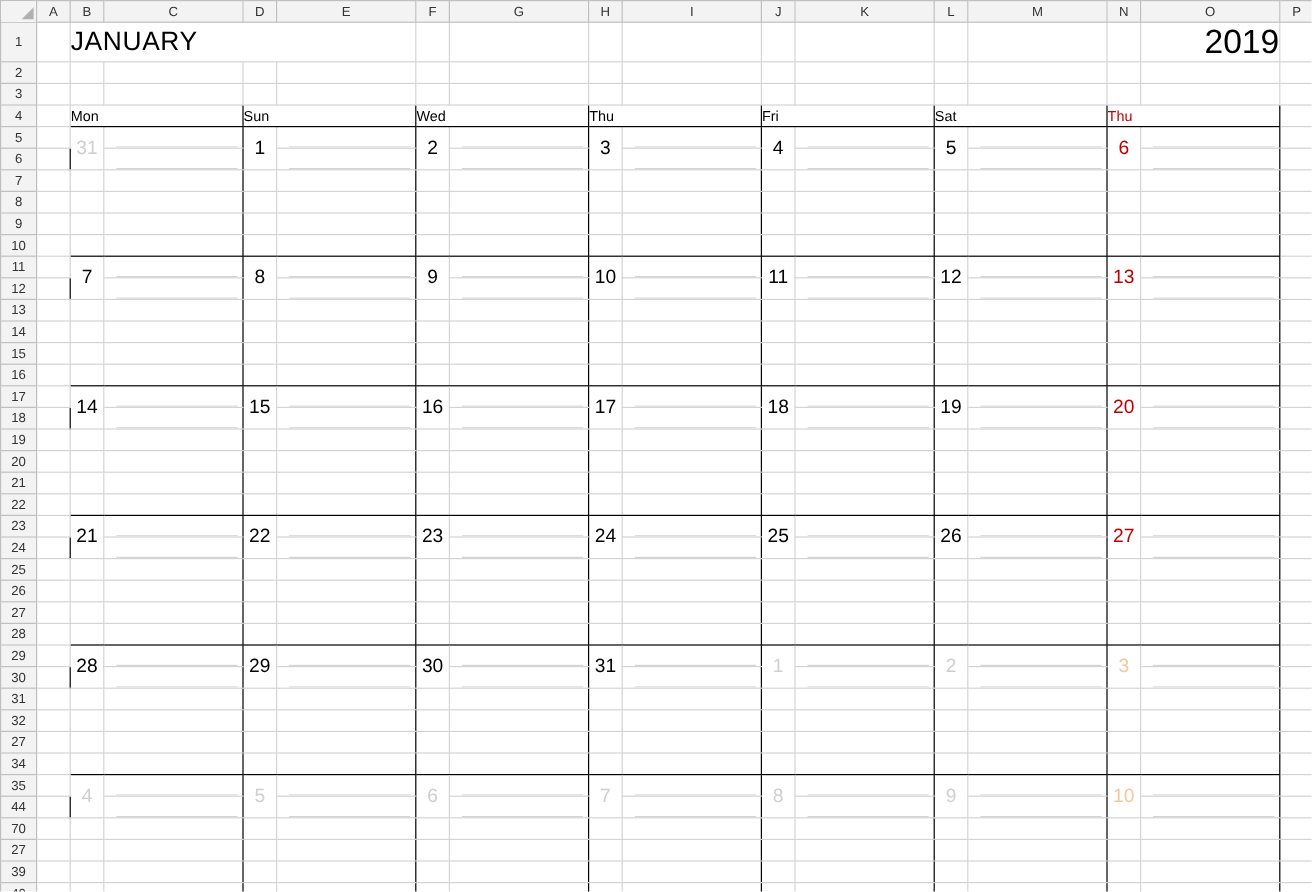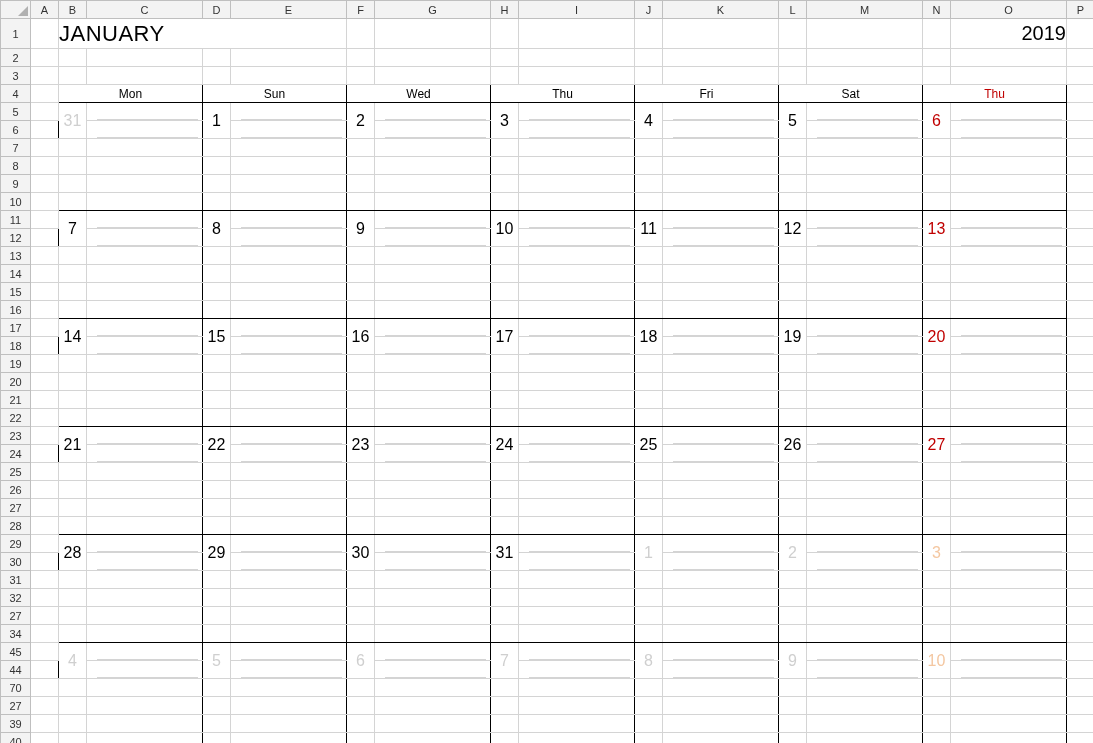--- a/index.html
+++ b/index.html
@@ -84,30 +84,30 @@
   }
 
   
   .title {
     font-size: 22px;
     font-weight: 300;
     padding-left: 4px;
     letter-spacing: 0.5px;
   }
   .year {
-    font-size: 20px;
+    font-size: 28px;
     font-weight: 300;
     text-align: right;
     padding-right: 6px;
   }
 
   
   td.dayhdr {
     border: 1px solid #000 !important;
-    text-align: center;
+    text-align: left;
     font-size: 12px;
     background: #fff;
   }
   td.dayhdr.sun { color: #c00000; }
 
   
   td.datenum {
     font-size: 16px;
     text-align: center;
     vertical-align: middle;
@@ -777,21 +777,21 @@
           <td class="br bb"></td>
           <td class="bl bb"></td>
           <td class="br bb"></td>
           <td class="bl bb"></td>
           <td class="br bb"></td>
           <td class="bl bb"></td>
           <td class="br bb"></td>
           <td></td>
         </tr>
         <tr>
-          <th class="rh">45</th>
+          <th class="rh">35</th>
           <td></td>
           <td class="bl bt datenum" rowspan="2" style="height: 36px;"><span class="muted">4</span></td>
           <td class="br bt dateUnderline"></td>
           <td class="bl bt datenum" rowspan="2" style="height: 36px;"><span class="muted">5</span></td>
           <td class="br bt dateUnderline"></td>
           <td class="bl bt datenum" rowspan="2" style="height: 36px;"><span class="muted">6</span></td>
           <td class="br bt dateUnderline"></td>
           <td class="bl bt datenum" rowspan="2" style="height: 36px;"><span class="muted">7</span></td>
           <td class="br bt dateUnderline"></td>
           <td class="bl bt datenum" rowspan="2" style="height: 36px;"><span class="muted">8</span></td>

